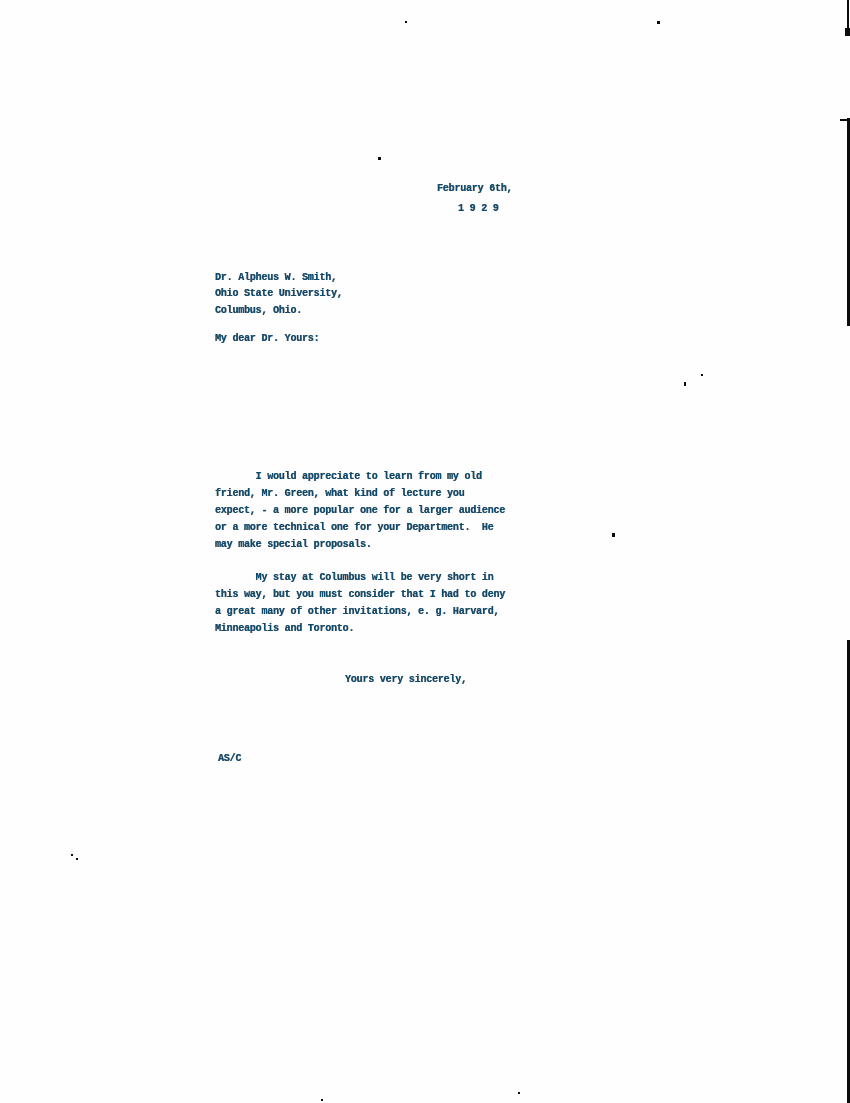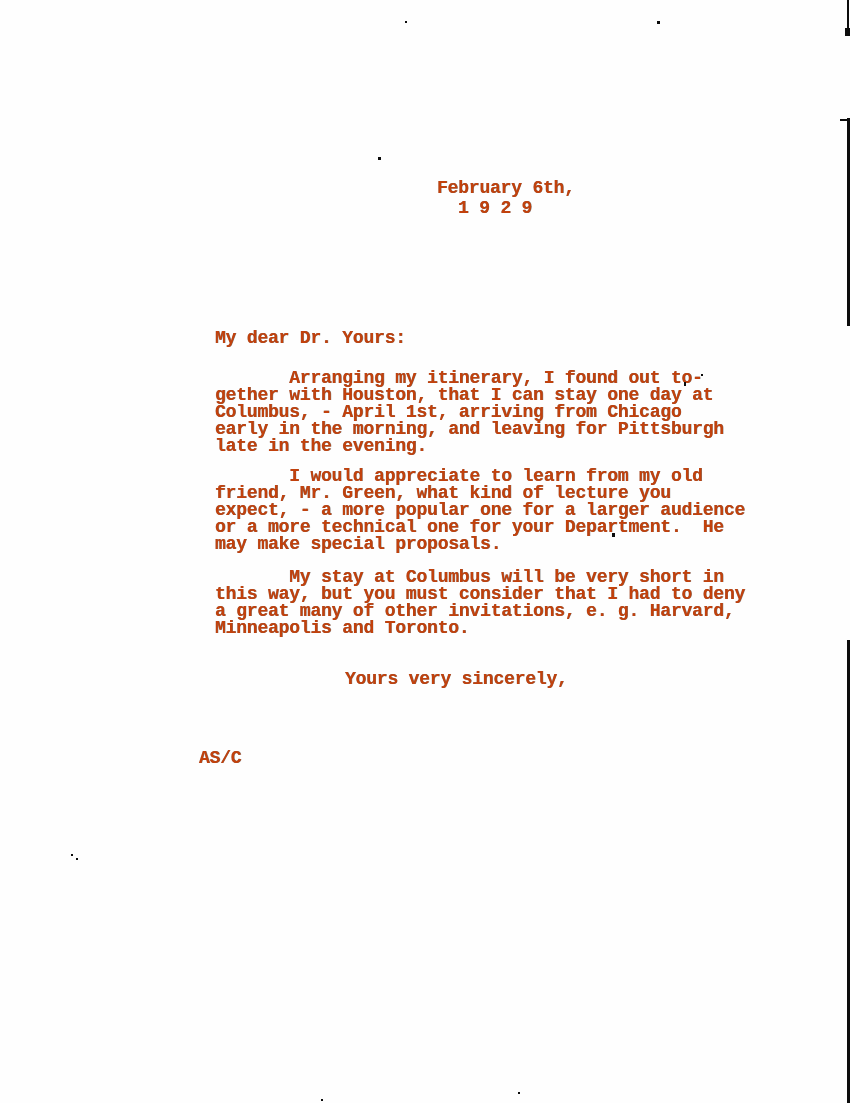--- a/index.html
+++ b/index.html
@@ -12,35 +12,35 @@
     width: 850px;
     height: 1103px;
     background: #fefefe;
     overflow: hidden;
     font-family: "Liberation Mono", "DejaVu Sans Mono", monospace;
   }
   .t {
     position: absolute;
     white-space: pre;
     font-weight: 700;
-    font-size: 18px;
+    font-size: 10px;
     line-height: 17px;
-    color: #c2410c;
+    color: #0c4a6e;
     letter-spacing: -0.2px;
     text-shadow: 0.4px 0.4px 0 rgba(25,25,25,0.5), -0.2px 0 0 rgba(25,25,25,0.25);
   }
   .date-1   { left: 437px; top: 180px; }
   .date-2   { left: 458px; top: 200px; }
   .recip    { left: 215px; top: 270px; line-height: 16.3px; }
   .salut    { left: 215px; top: 330px; }
   .para-1   { left: 215px; top: 370px; }
   .para-2   { left: 215px; top: 468px; }
   .para-3   { left: 215px; top: 569px; }
   .closing  { left: 345px; top: 651px; margin-top: 20px; }
-  .initials { left: 199px; top: 750px; }
+  .initials { left: 218px; top: 750px; }
 
   
   .edge, .speck {
     position: absolute;
     background: #0c0c0c;
   }
   .edge-a { left: 847px; top: 0;     width: 2px; height: 30px; }
   .edge-a2{ left: 845px; top: 28px;  width: 5px; height: 8px;  }
   .edge-b { left: 847px; top: 118px; width: 3px; height: 208px;}
   .edge-b2{ left: 840px; top: 119px; width: 7px; height: 2px;  }
@@ -58,28 +58,26 @@
 </style>
 </head>
 <body>
 
 <div class="scan-page">
 
   <div class="t date-1">February 6th,</div>
 
   <div class="t date-2">1 9 2 9</div>
 
+  <div class="t recip">Dr. Alpheus W. Smith,
+Ohio State University,
+Columbus, Ohio.</div>
 
   <div class="t salut">My dear Dr. Yours:</div>
 
-  <div class="t para-1">       Arranging my itinerary, I found out to-
-gether with Houston, that I can stay one day at
-Columbus, - April 1st, arriving from Chicago
-early in the morning, and leaving for Pittsburgh
-late in the evening.</div>
 
   <div class="t para-2">       I would appreciate to learn from my old
 friend, Mr. Green, what kind of lecture you
 expect, - a more popular one for a larger audience
 or a more technical one for your Department.  He
 may make special proposals.</div>
 
   <div class="t para-3">       My stay at Columbus will be very short in
 this way, but you must consider that I had to deny
 a great many of other invitations, e. g. Harvard,

